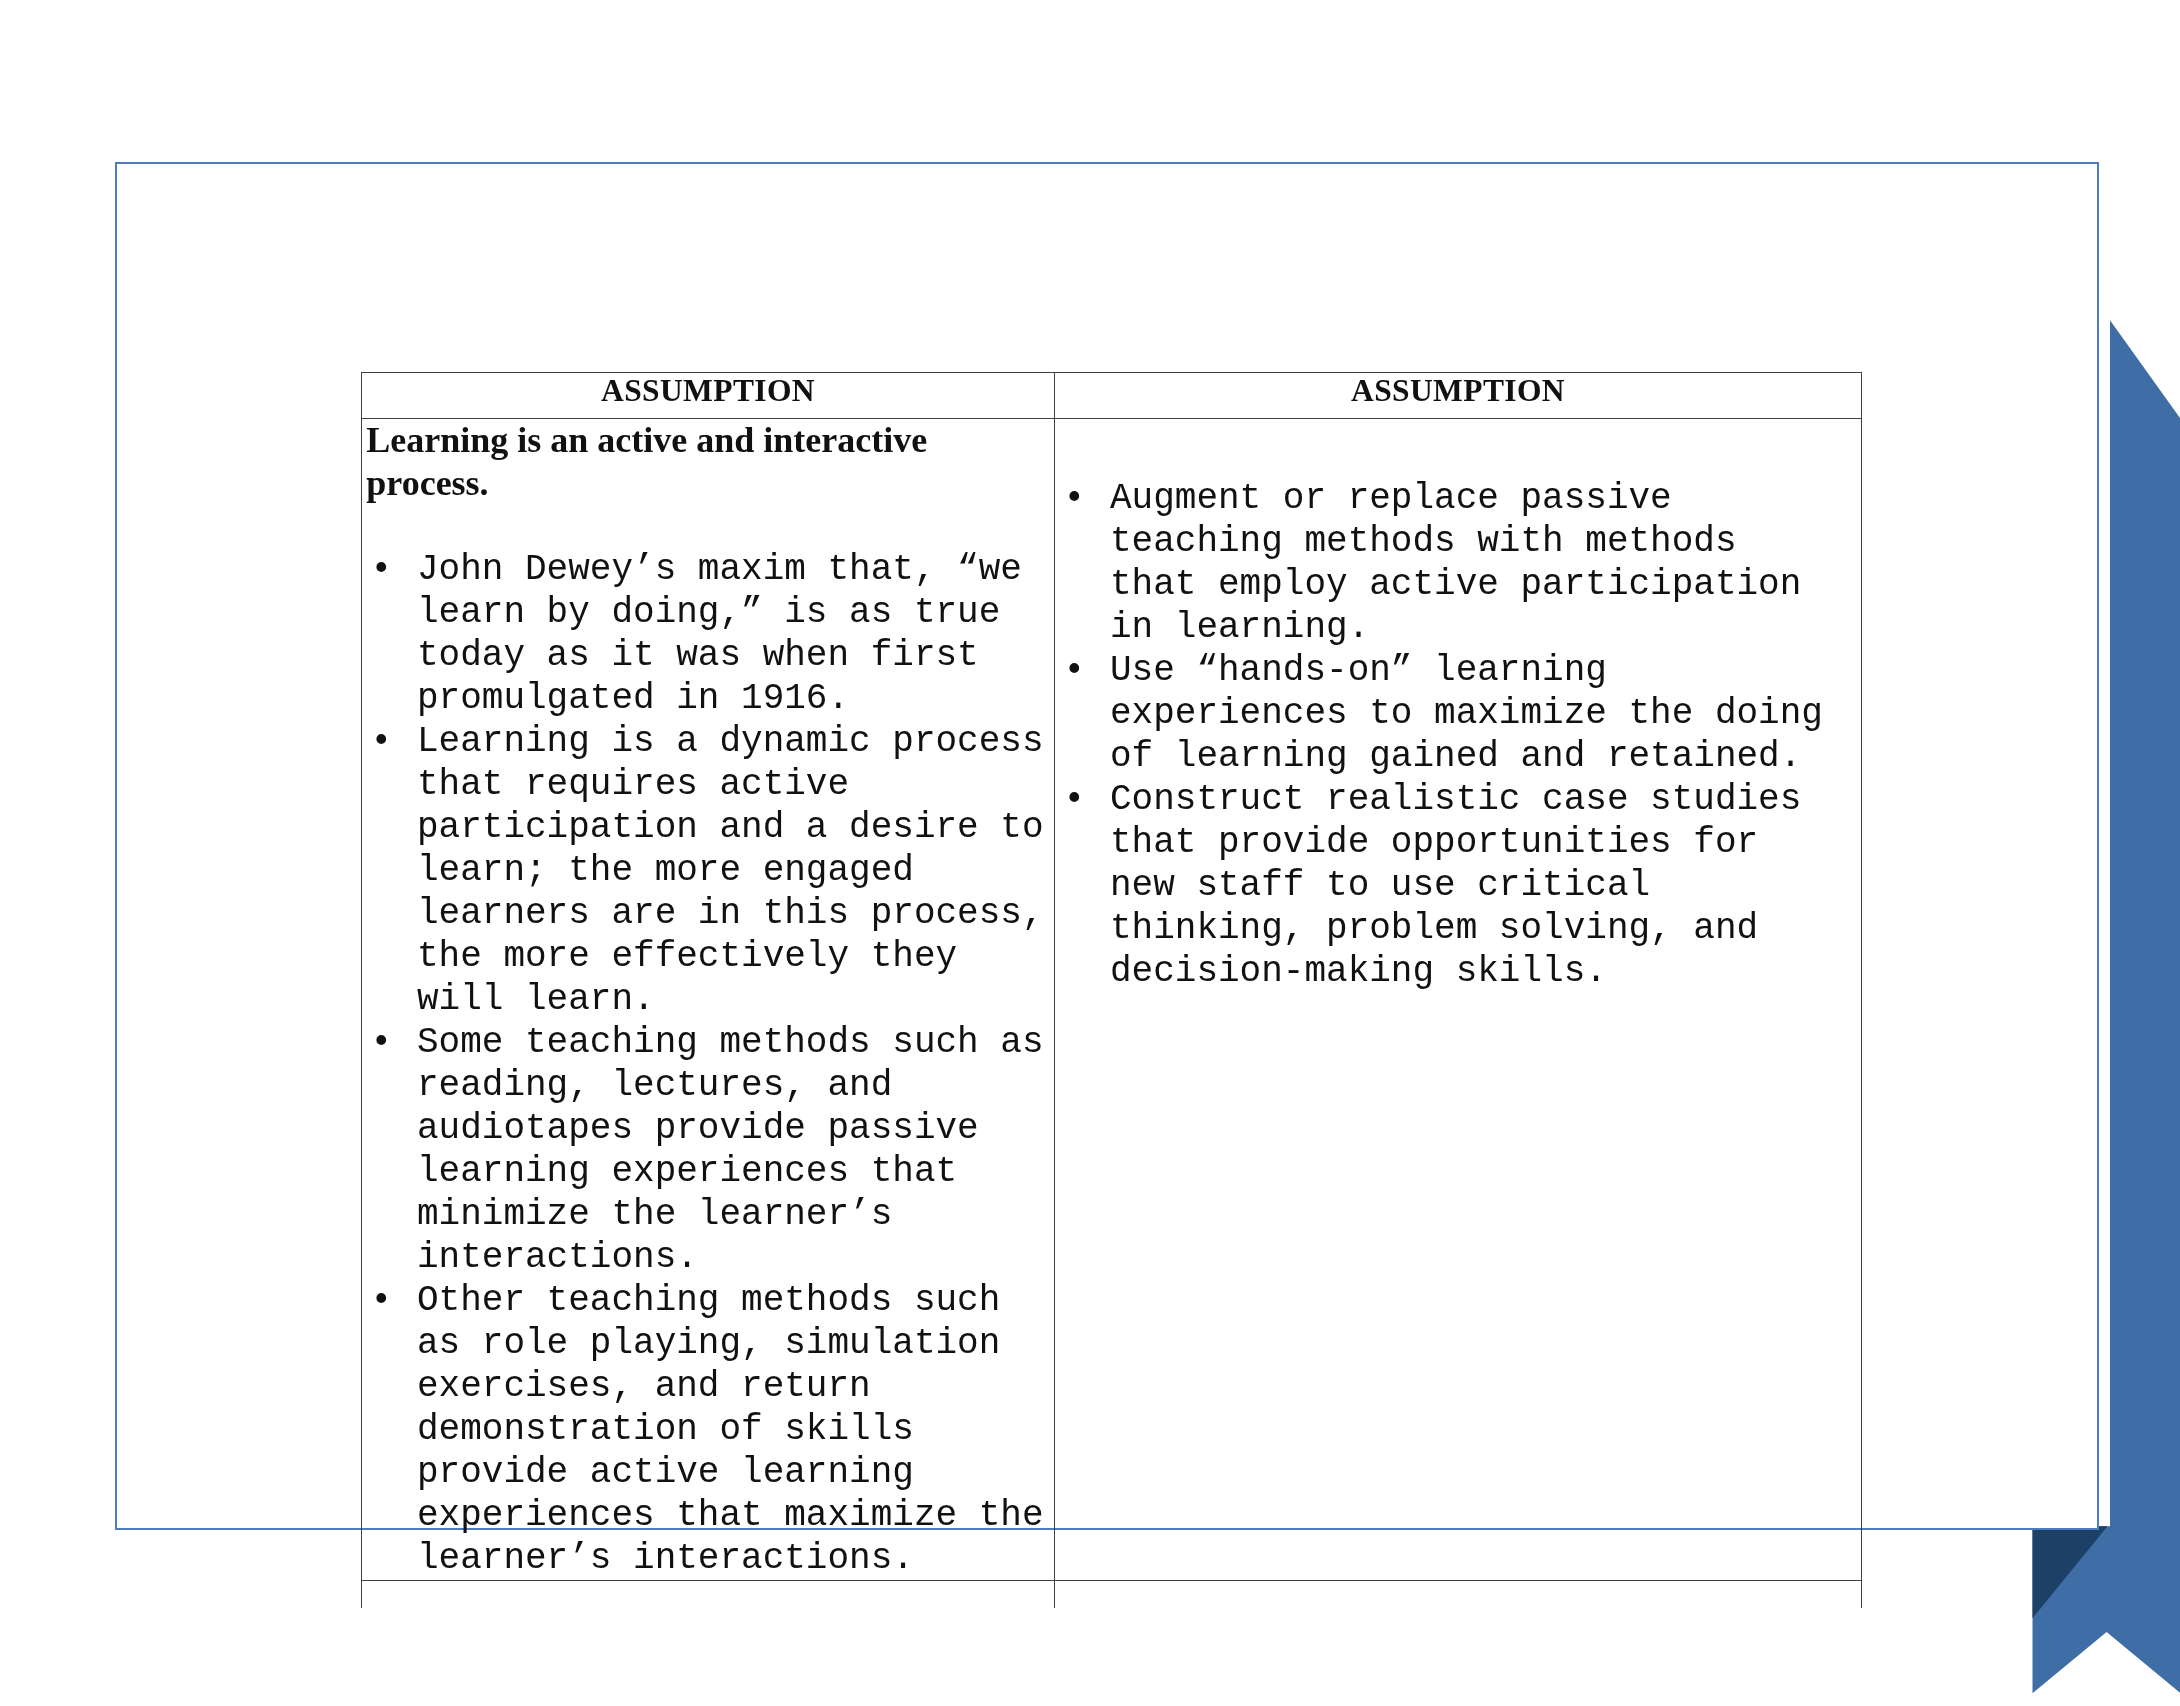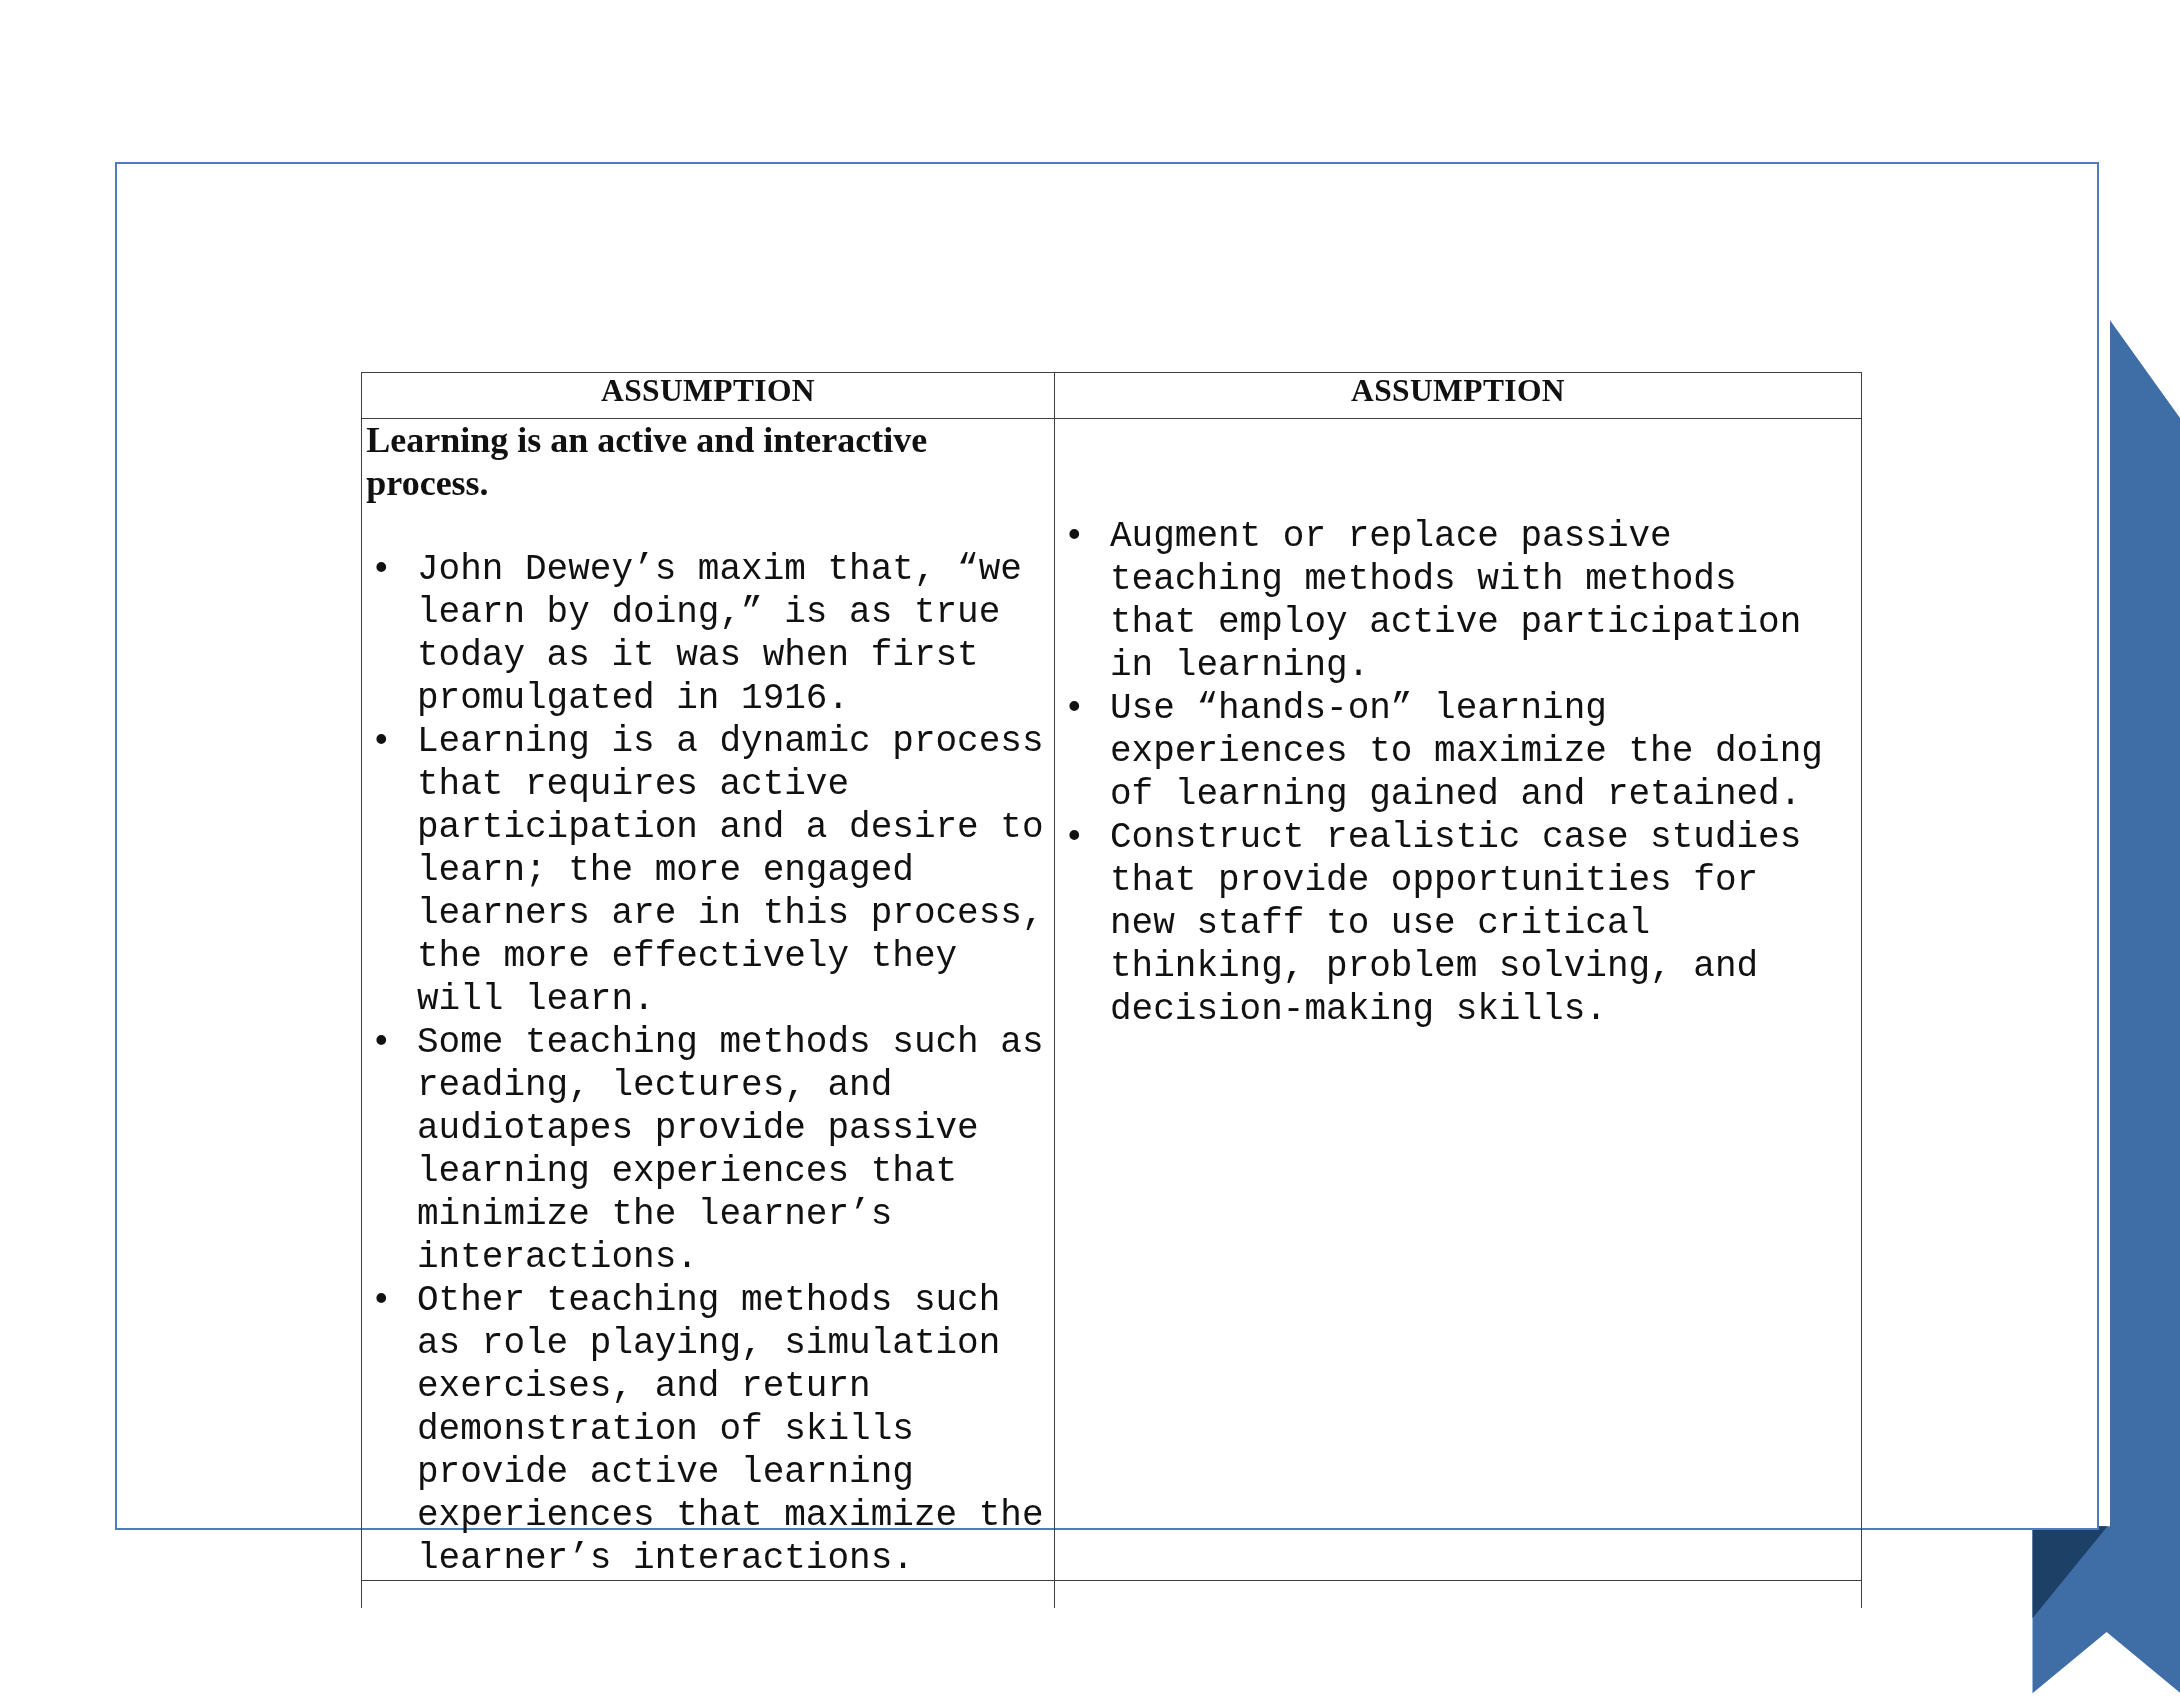--- a/index.html
+++ b/index.html
@@ -72,21 +72,21 @@
     font-weight: bold;
     margin: 0 0 43px 4.3px;
     max-width: 647px;
   }
   ul.bullets {
     list-style: none;
     margin: 0;
     padding: 0;
   }
   ul.bullets.app-bullets {
-    margin-top: 96px;
+    margin-top: 58px;
   }
   ul.bullets li {
     position: relative;
     padding-left: 55px;
     margin: 0;
     font-family: Liberation Mono, monospace;
   }
   ul.bullets li::before {
     content: "\2022";
     position: absolute;

